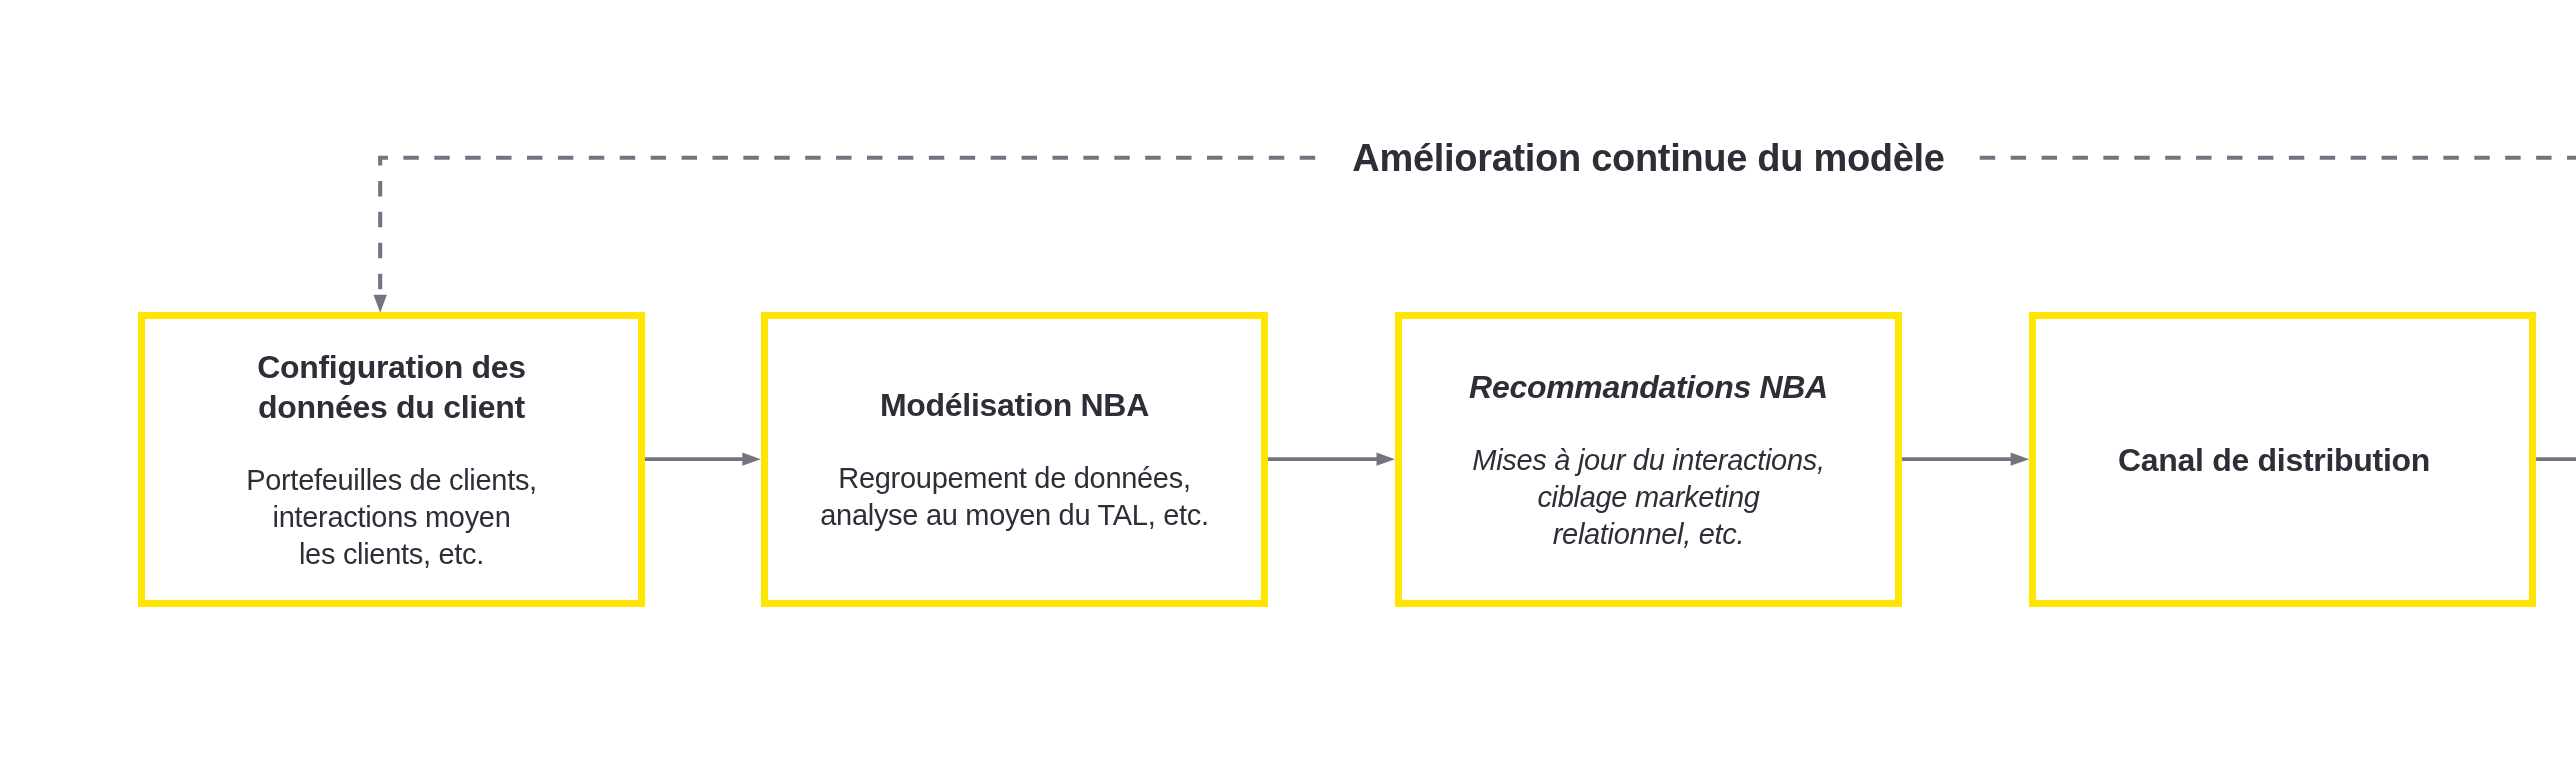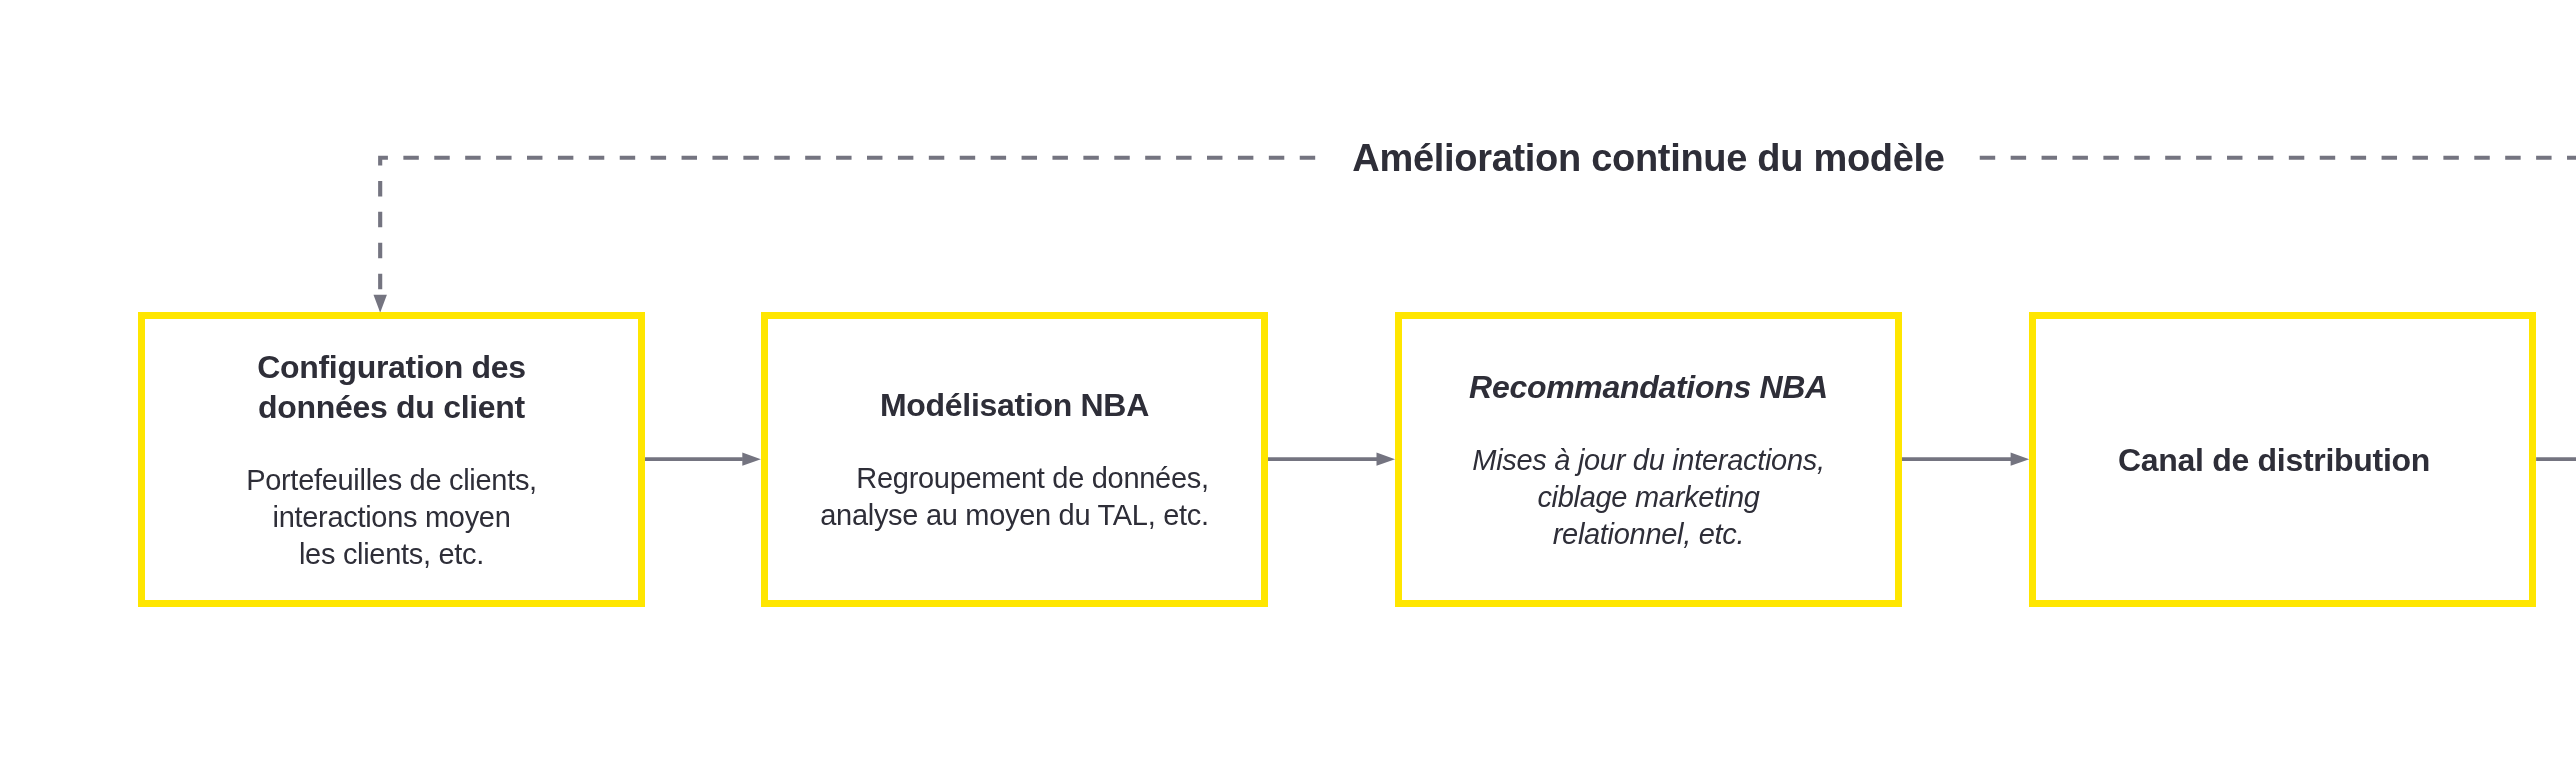--- a/index.html
+++ b/index.html
@@ -54,21 +54,21 @@
   <div class="loop-title">Amélioration continue du modèle</div>
 
   <div class="box" style="left:138px;">
     <div class="box-title">Configuration des
 données du client</div>
     <div class="box-body">Portefeuilles de clients,
 interactions moyen
 les clients, etc.</div>
   </div>
 
-  <div class="box" style="left:761px;text-align:right;">
+  <div class="box" style="left:761px;">
     <div class="box-title">Modélisation NBA</div>
     <div class="box-body">Regroupement de données,
 analyse au moyen du TAL, etc.</div>
   </div>
 
   <div class="box" style="left:1395px;font-style:italic;">
     <div class="box-title">Recommandations NBA</div>
     <div class="box-body">Mises à jour du interactions,
 ciblage marketing
 relationnel, etc.</div>

